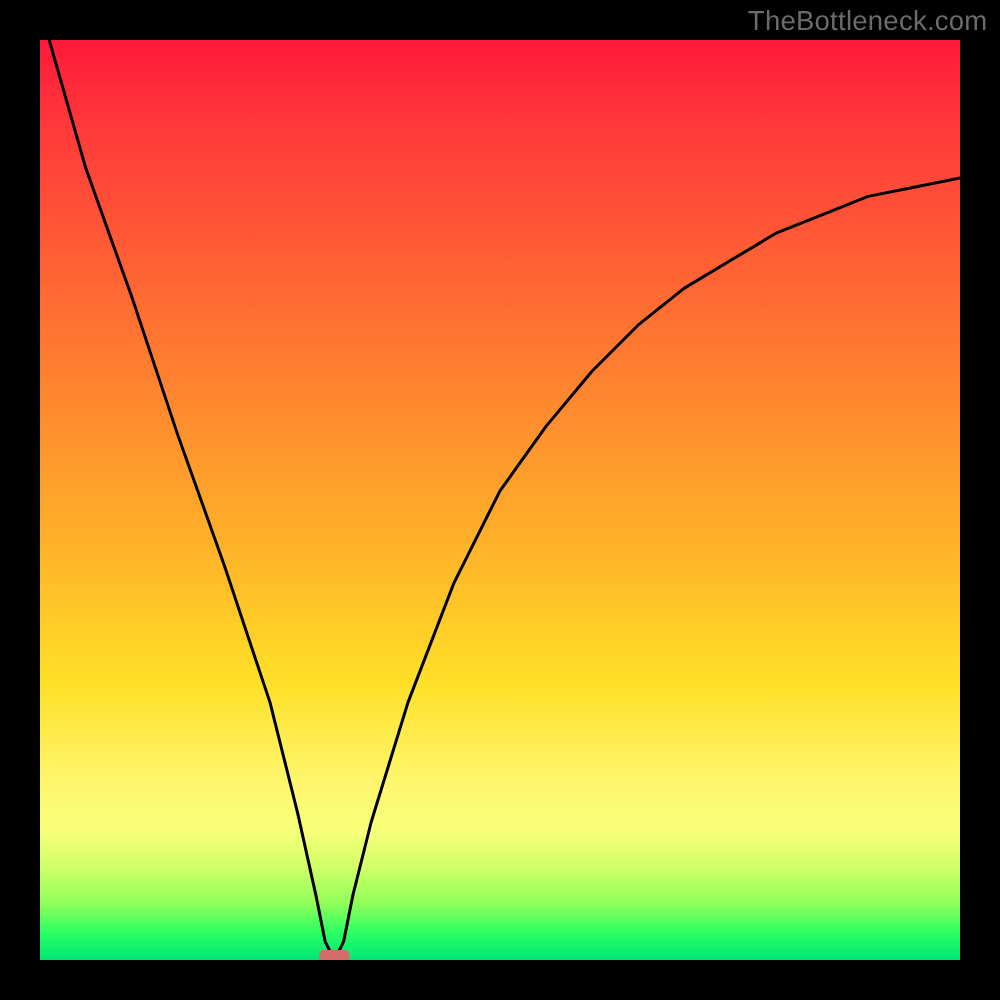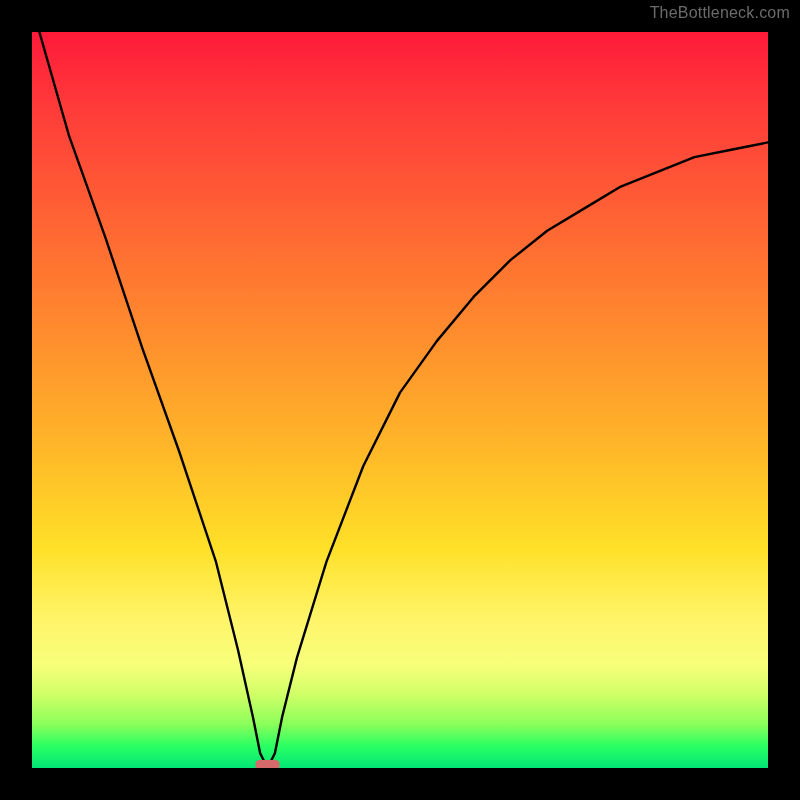--- a/index.html
+++ b/index.html
@@ -44,21 +44,21 @@
     position: absolute;
     left: 0;
     top: 0;
     width: 100%;
     height: 100%;
   }
   .watermark {
     position: absolute;
     top: 4px;
     right: 10px;
-    font-size: 16px;
+    font-size: 22px;
     font-weight: 500;
     color: #6b6b6b;
     letter-spacing: 0.2px;
     user-select: none;
     margin-left: 40px;
   }
   .minimum-marker {
     fill: #d46a6a;
     stroke: none;
   }

